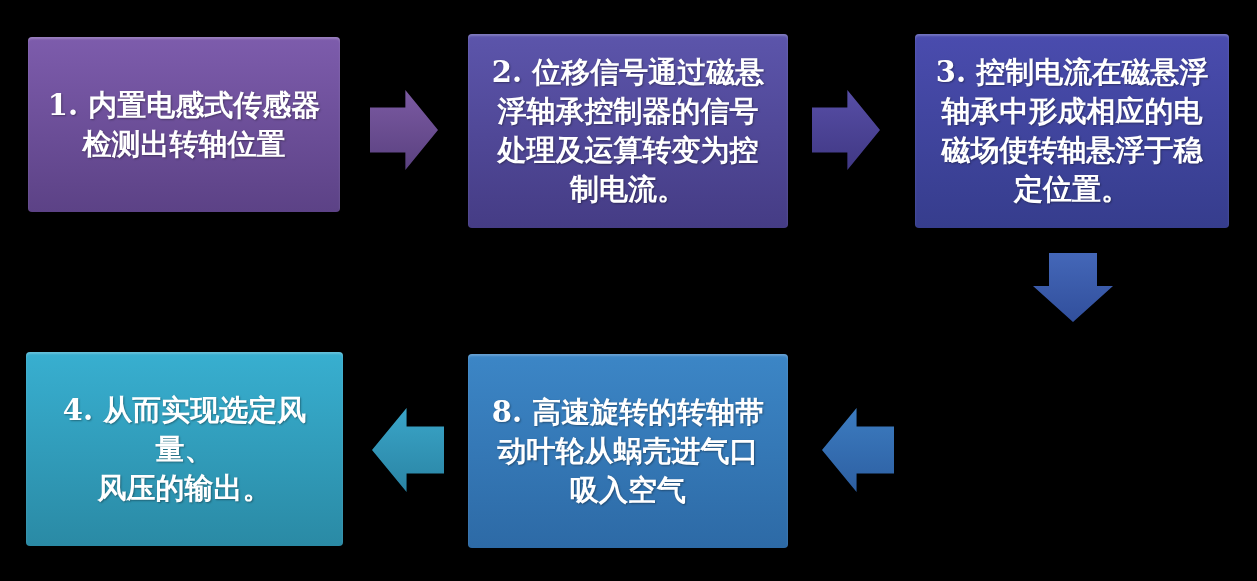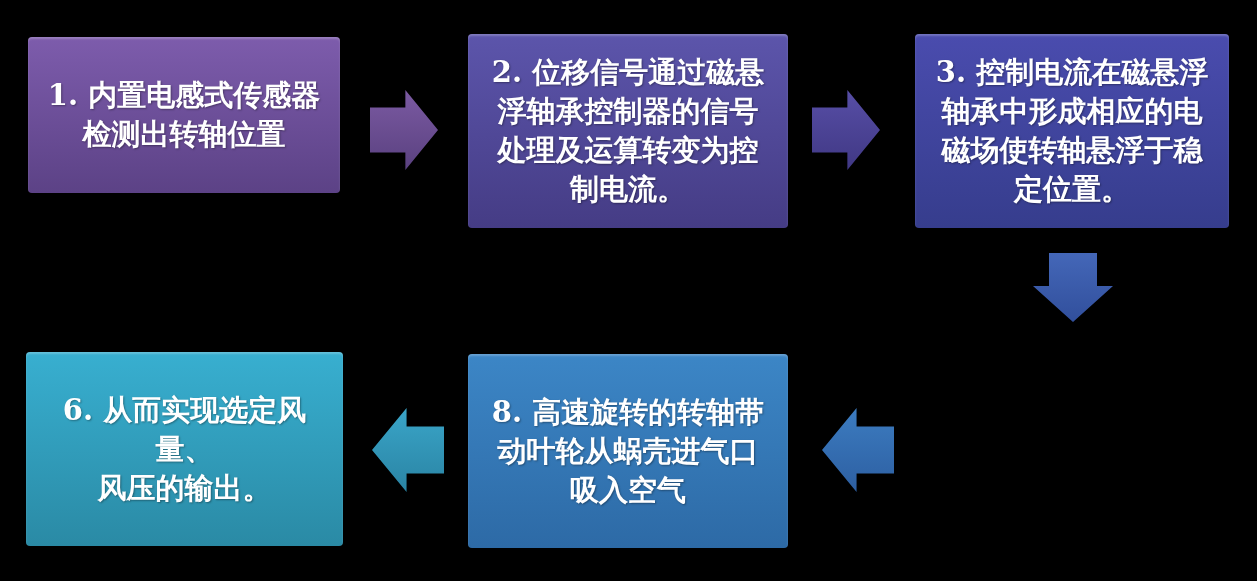--- a/index.html
+++ b/index.html
@@ -38,21 +38,21 @@
   .arrow-right {
     clip-path: polygon(0 22%, 52% 22%, 52% 0, 100% 50%, 52% 100%, 52% 78%, 0 78%);
   }
   .arrow-left {
     clip-path: polygon(100% 22%, 48% 22%, 48% 0, 0 50%, 48% 100%, 48% 78%, 100% 78%);
   }
   .arrow-down {
     clip-path: polygon(20% 0, 80% 0, 80% 48%, 100% 48%, 50% 100%, 0 48%, 20% 48%);
   }
   
-  #box1 { left: 28px;  top: 37px;  width: 312px; height: 156px; }
+  #box1 { left: 28px;  top: 37px;  width: 312px; height: 175px; }
   #box2 { left: 468px; top: 34px;  width: 320px; height: 194px; }
   #box3 { left: 915px; top: 34px;  width: 314px; height: 194px; }
   #box4 { left: 915px; top: 352px; width: 314px; height: 196px; }
   #box5 { left: 468px; top: 354px; width: 320px; height: 194px; }
   #box6 { left: 26px;  top: 352px; width: 317px; height: 194px; }
   #arrow1 { left: 370px;  top: 90px;  width: 68px; height: 80px; }
   #arrow2 { left: 812px;  top: 90px;  width: 68px; height: 80px; }
   #arrow3 { left: 1033px; top: 253px; width: 80px; height: 69px; }
   #arrow4 { left: 822px;  top: 408px; width: 72px; height: 84px; }
   #arrow5 { left: 372px;  top: 408px; width: 72px; height: 84px; }
@@ -83,16 +83,16 @@
 
 
   <div id="arrow4" class="arrow arrow-left" style="background: linear-gradient(rgb(60, 124, 192) 0%, rgb(45, 95, 162) 100%);"></div>
 
   <div id="box5" class="step-box" style="background: linear-gradient(rgb(60, 134, 198) 0%, rgb(45, 106, 166) 100%);">8. 高速旋转的转轴带
 动叶轮从蜗壳进气口
 吸入空气</div>
 
   <div id="arrow5" class="arrow arrow-left" style="background: linear-gradient(rgb(58, 165, 200) 0%, rgb(42, 132, 164) 100%);"></div>
 
-  <div id="box6" class="step-box" style="background: linear-gradient(rgb(56, 175, 208) 0%, rgb(42, 138, 165) 100%);">6. 从而实现选定风量、
+  <div id="box6" class="step-box" style="background: linear-gradient(rgb(56, 175, 208) 0%, rgb(42, 138, 165) 100%);">4. 从而实现选定风量、
 风压的输出。</div>
 
 </div>
 
 </body></html>

